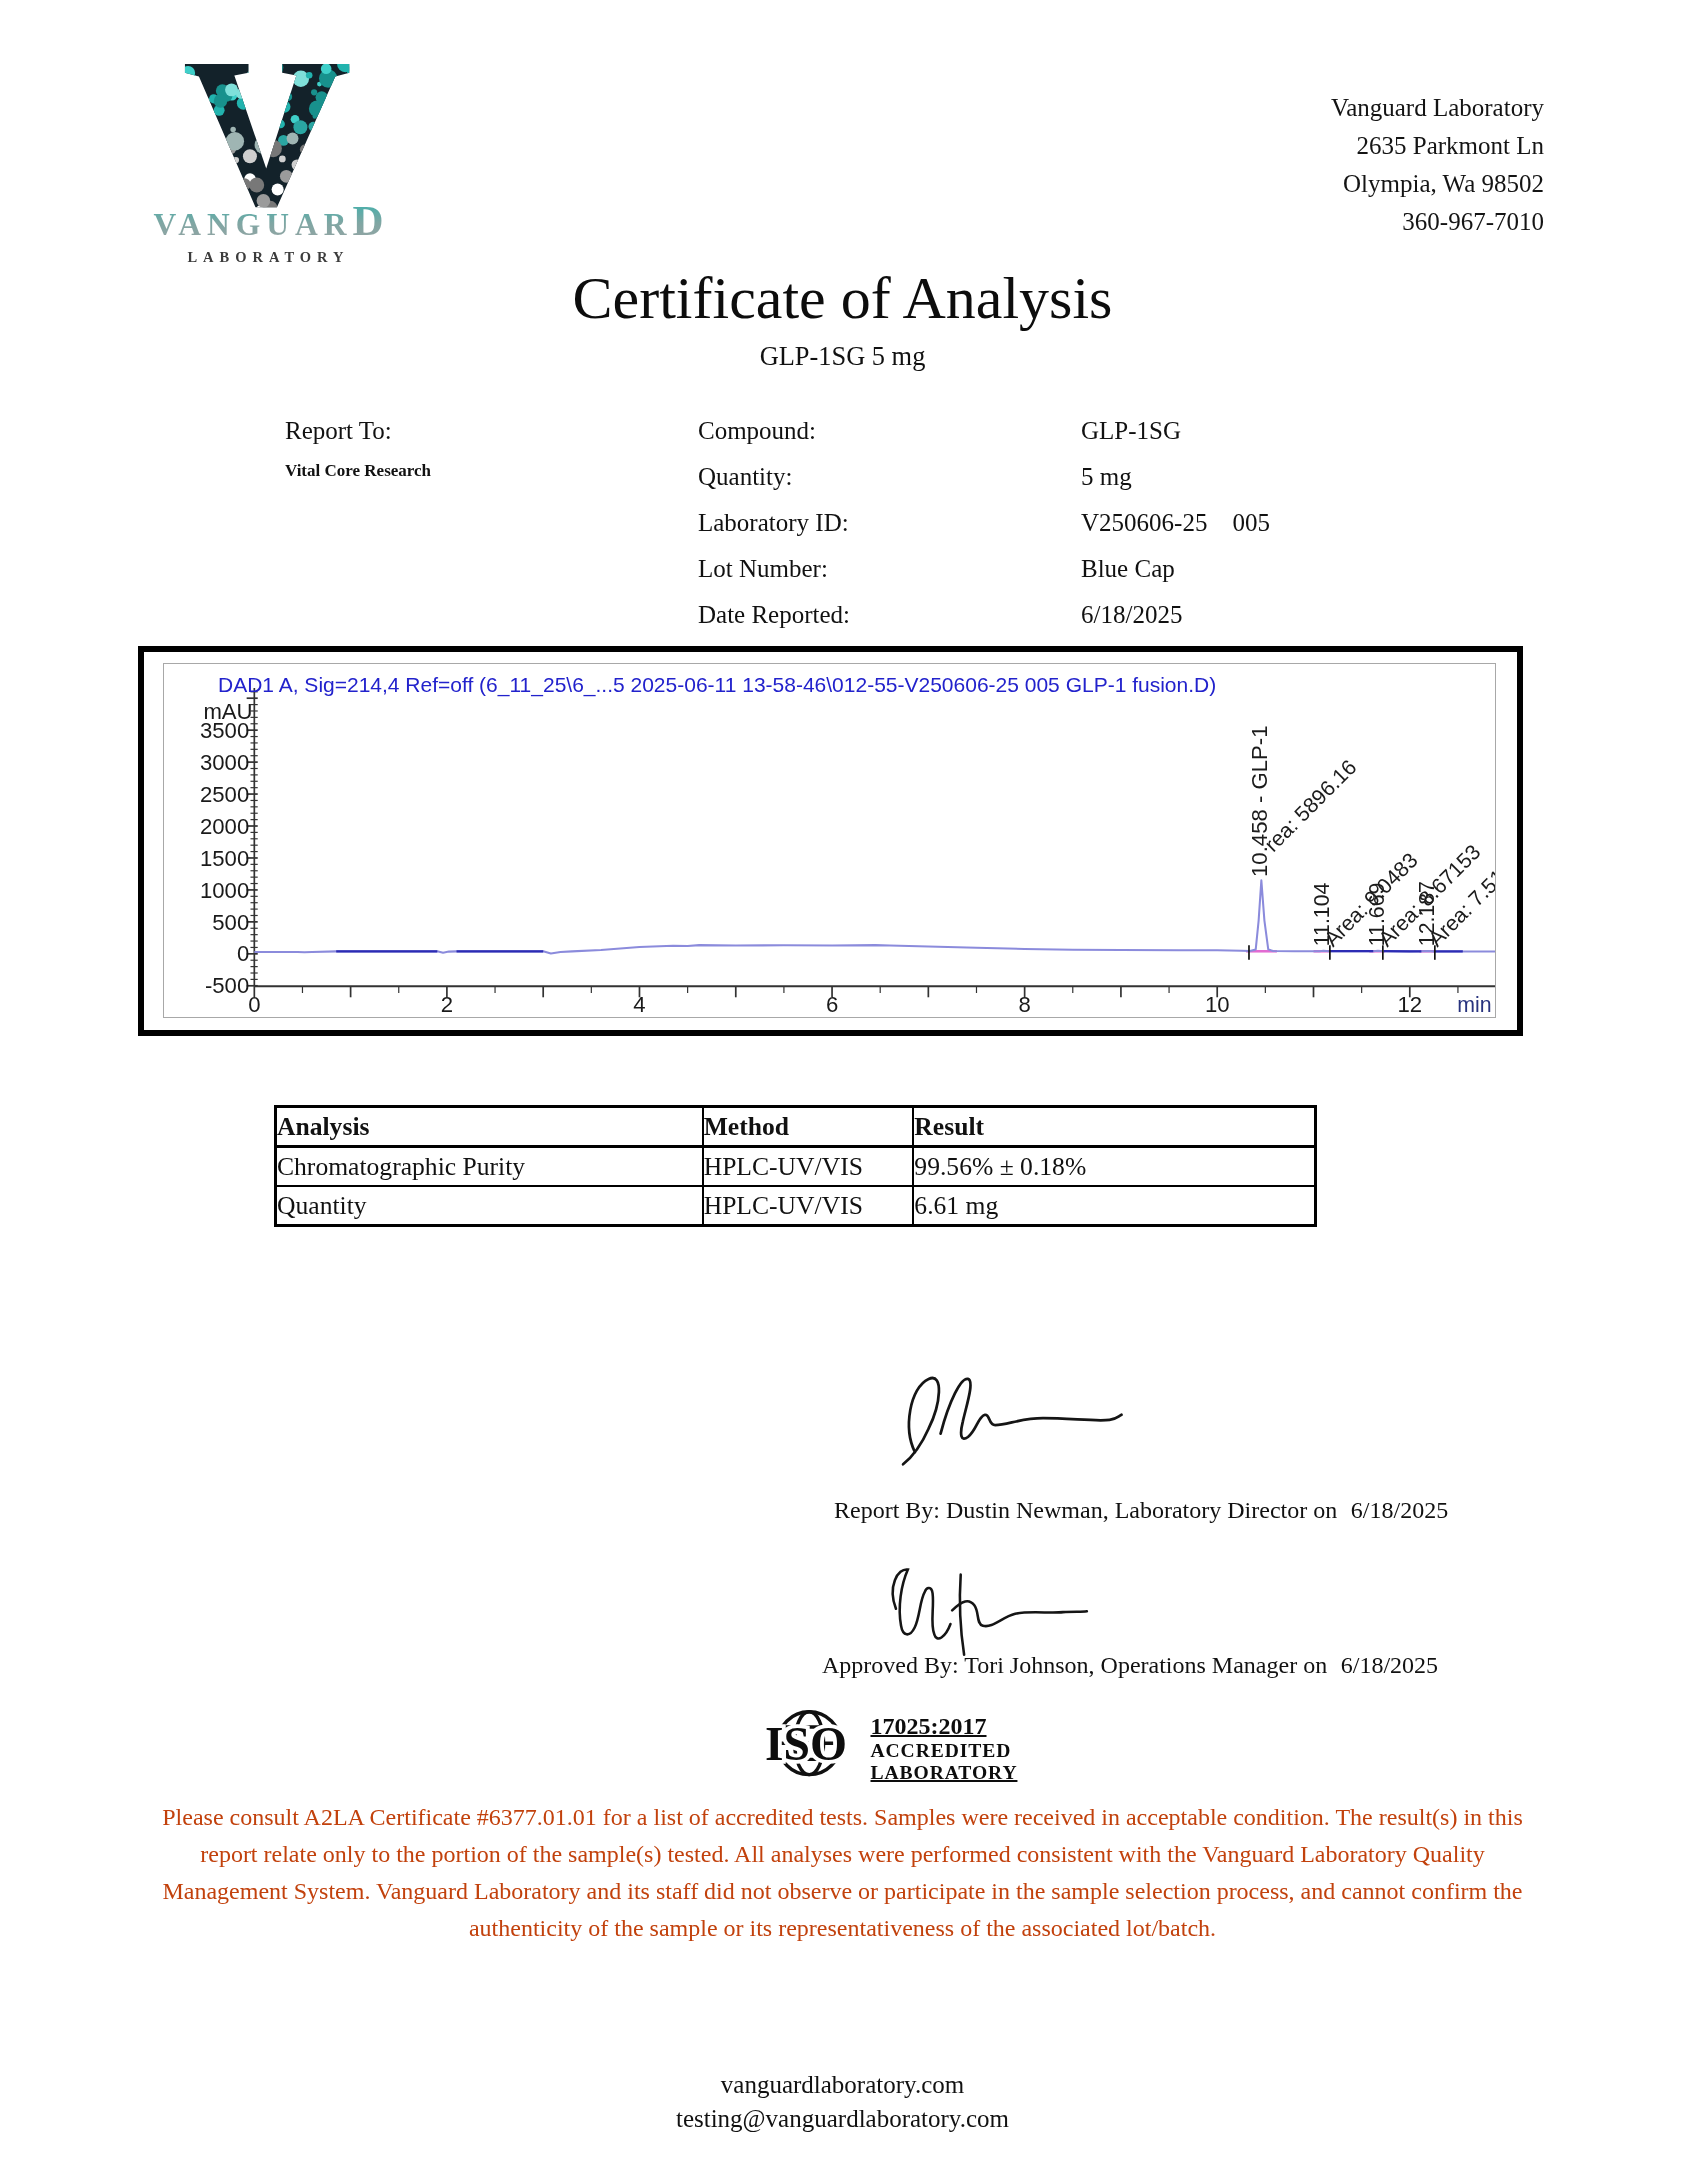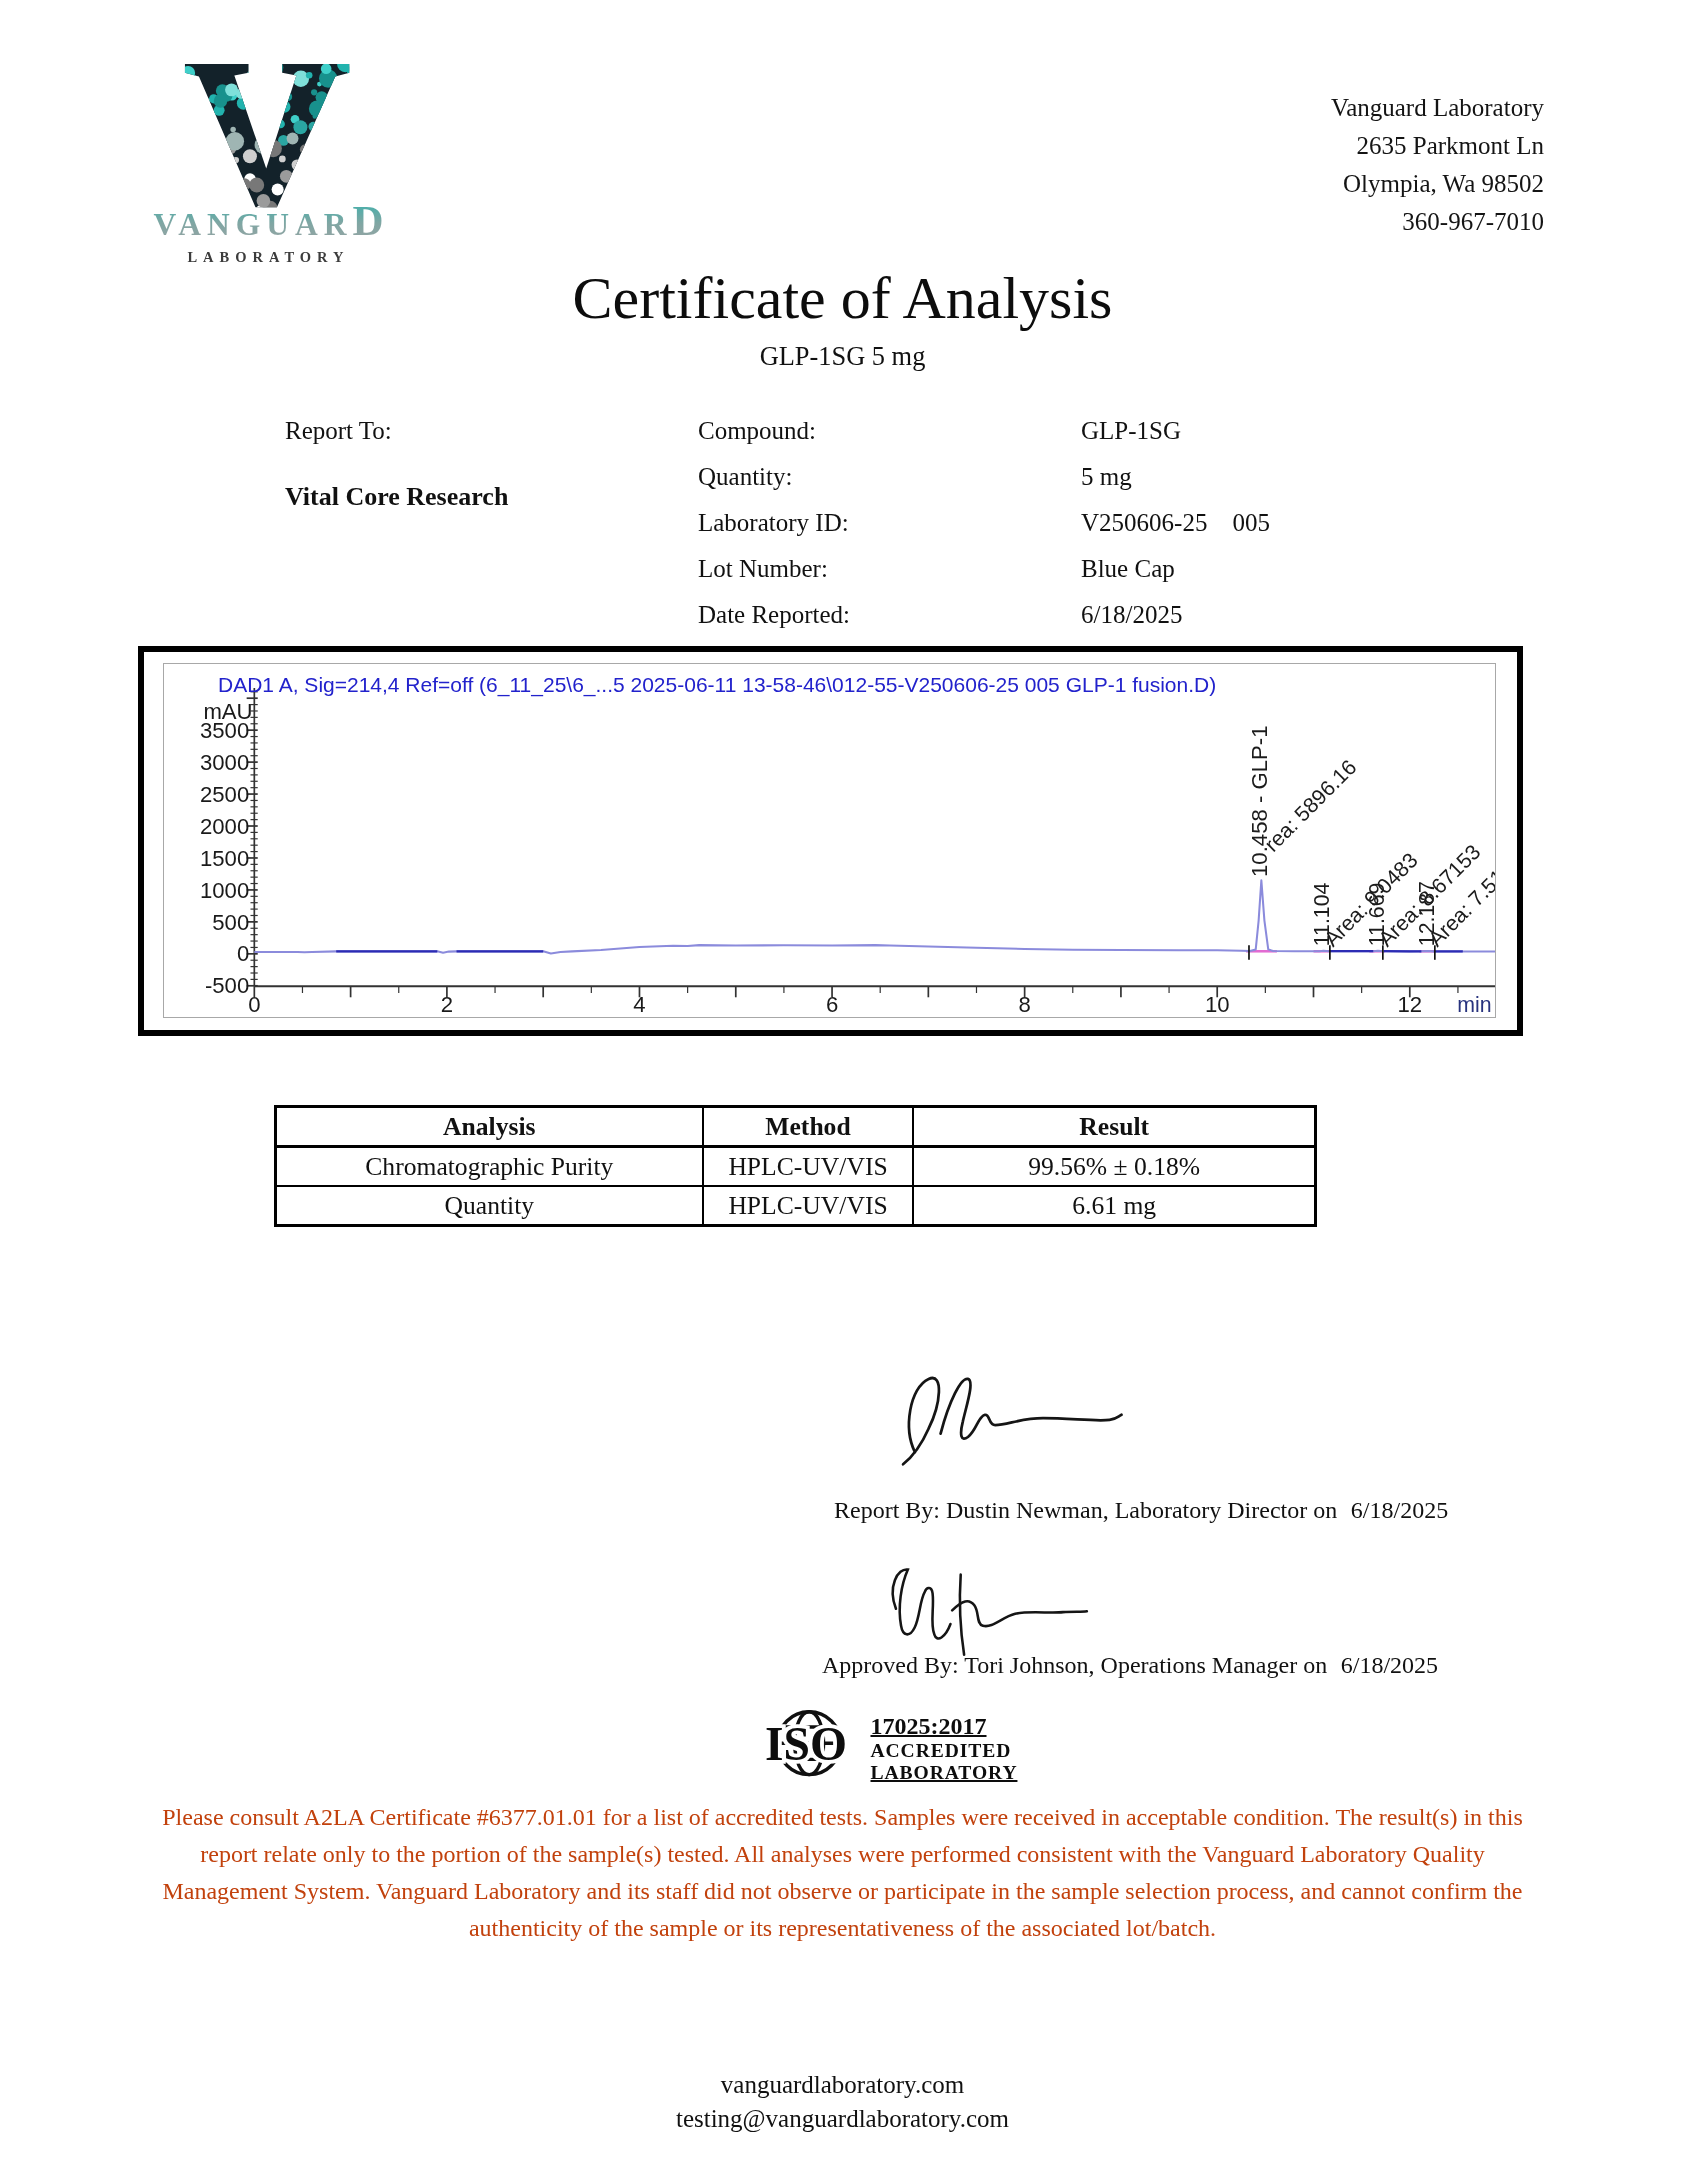--- a/index.html
+++ b/index.html
@@ -20,38 +20,38 @@
   .address{position:absolute;top:89px;right:141px;text-align:right;
     font-size:25px;line-height:38px;color:#141414;}
 
   
   .title{position:absolute;left:0;top:264px;width:100%;text-align:center;
     font-size:60px;color:#0d0d0d;}
   .subtitle{position:absolute;left:0;top:341px;width:100%;text-align:center;font-size:26.4px;}
 
   
   .report-to-label{position:absolute;left:285px;top:417px;font-size:25px;}
-  .report-to-value{position:absolute;left:285px;top:482px;font-size:26px;font-weight:bold;}
+  .report-to-value{position:absolute;left:285px;top:461px;font-size:17px;font-weight:bold;}
   .info-block{position:absolute;left:698px;top:417px;}
   .info-row{height:46px;font-size:25px;white-space:pre;display:flex;}
   .info-label{display:inline-block;width:371px;text-align:left;}
   .info-value{margin-left:12px;}
 
   
   .chart-frame{position:absolute;left:138px;top:646px;width:1373px;height:378px;
     border:6.8px solid #000;background:#fff;}
   .chart-panel{position:absolute;left:19px;top:11px;width:1331px;height:353px;
     border:1.7px solid #a8a8a8;background:#fff;overflow:hidden;}
   .chart-title{position:absolute;left:54px;top:8.5px;font-family:"Liberation Sans",sans-serif;
     font-size:21px;color:#2222cc;white-space:pre;}
   .chart-svg{position:absolute;left:0;top:0;}
 
   
   table.results{position:absolute;left:274px;top:1105px;width:1043px;
-    border-collapse:collapse;font-size:25.6px;text-align:center;}
+    border-collapse:collapse;font-size:25.6px;text-align:left;}
   table.results td,table.results th{border:2.6px solid #000;padding:0;height:37px;}
   table.results tr.hdr th{height:37px;font-weight:bold;border-bottom:3.4px solid #000;}
   table.results{border:3.4px solid #000;}
   .col-a{width:407px;} .col-m{width:200px;margin-top:16px;} .col-r{width:383px;}
 
   
   .sig-line{position:absolute;font-size:24px;white-space:pre;}
   .sig-line .date{margin-left:13.6px;}
 
   

